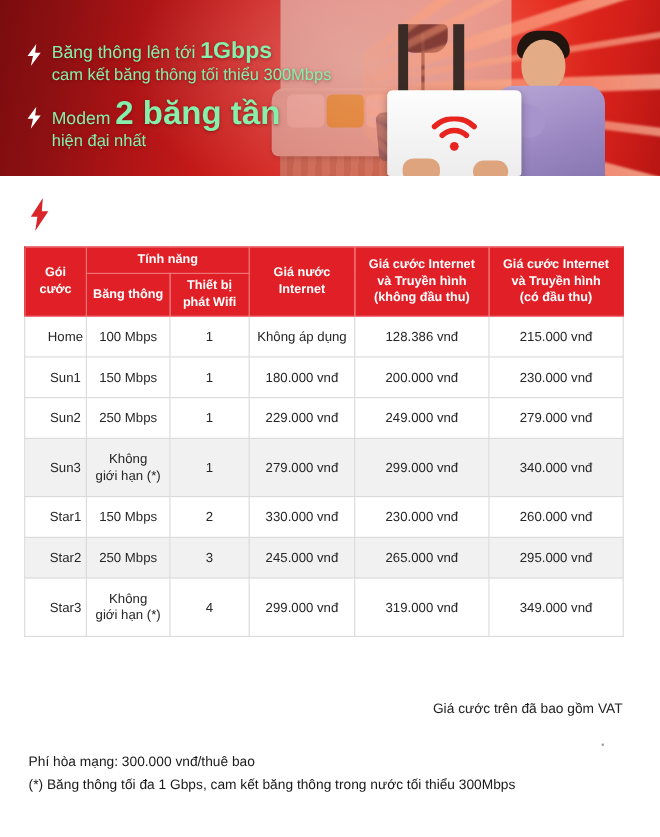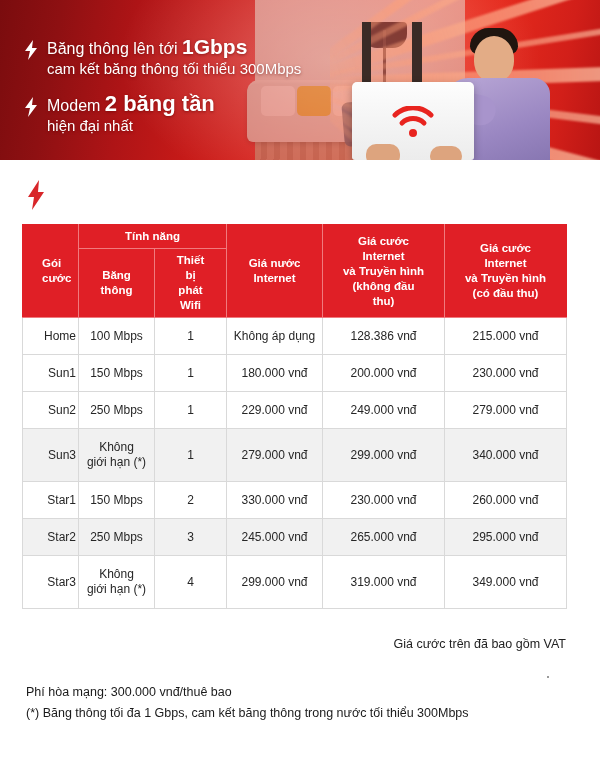--- a/index.html
+++ b/index.html
@@ -96,49 +96,49 @@
   .p-hair { position:absolute; left:30px; top:2px; width:48px; height:26px; background:#20150f; border-radius:24px 24px 10px 10px; }
   .p-body { position:absolute; left:6px; top:52px; width:104px; height:86px; background:linear-gradient(160deg,#b9a7d6 0%,#9a87c2 60%,#8675b0 100%); border-radius:22px 16px 0 0; }
   .p-arm  { position:absolute; left:-6px; top:66px; width:62px; height:30px; background:#a894cc; border-radius:16px; transform:rotate(12deg); }
   .p-hand { position:absolute; left:-18px; top:68px; width:26px; height:22px; background:#e3ac86; border-radius:50%; }
   .hand-l { position:absolute; left:366px; top:144px; width:34px; height:22px; background:#dda47e; border-radius:10px; z-index:5;}
   .hand-r { position:absolute; left:430px; top:146px; width:32px; height:20px; background:#dda47e; border-radius:10px; z-index:5;}
 
   .banner-text { position:absolute; left:24px; top:36px; z-index:6; }
   .bline { display:flex; align-items:flex-start; margin-bottom:14px; }
   .bolt-sm { width:14px; min-width:14px; margin-top:4px; margin-right:9px; }
-  .btxt { color:#ffffff; text-shadow:0 1px 3px rgba(90,0,0,.55); }
+  .btxt { color:#86efac; text-shadow:0 1px 3px rgba(90,0,0,.55); }
   .btxt .l1 { font-size:16px; line-height:21px; white-space:nowrap; }
   .btxt .l1 b { font-size:21px; font-weight:bold; }
   .btxt .l2 { font-size:15px; line-height:20px; white-space:nowrap; }
-  .btxt .l1.big b { font-size:22px;text-align:right; }
+  .btxt .l1.big b { font-size:30px;text-align:right; }
 
   
   .title-row { position:absolute; left:26px; top:180px; display:flex; align-items:center; }
   .bolt-big { width:20px; height:30px; margin-right:10px; }
   .title-txt { font-size:27px; font-weight:bold; color:#cf2026; letter-spacing:0.5px;
                font-family:"DejaVu Sans","Liberation Sans",sans-serif; }
 
   
   .pricing { position:absolute; left:22px; top:224px; width:544px;
              border-collapse:collapse; table-layout:fixed; }
   .pricing th, .pricing td { border:1px solid #d9d9d9; }
   .pricing thead th {
     background:#e01f26; color:#ffffff; border-color:#f07a7e;
     font-size:11.5px; font-weight:bold; line-height:15px; text-align:center;
-    padding:4px 19px; vertical-align:middle;margin-top:11px;
+    padding:4px 4px; vertical-align:middle;margin-top:11px;
   }
   .pricing thead tr:first-child th { border-top-color:#e01f26; }
   .pricing thead th.edge-l { border-left-color:#e01f26; }
   .pricing thead th.edge-r { border-right-color:#e01f26; }
   .pricing tbody td {
     font-size:12px; color:#262626; text-align:center;
     padding:6px 2px; height:37px; line-height:15px; background:#ffffff;
   }
-  .pricing tbody td.pkg { text-align:right; padding-left:20px; }
+  .pricing tbody td.pkg { text-align:center; padding-left:20px; }
   .pricing tbody tr.alt td { background:#f1f1f1; }
   .pricing tbody tr.tall td { height:53px; }
   .two-line { display:block; line-height:15px; }
 
   .vat-note { position:absolute; right:34px; top:637px; font-size:12.5px; color:#222; }
   .notes { position:absolute; left:26px; top:682px; font-size:12.5px; color:#1a1a1a; line-height:21px; }
   .speck { position:absolute; left:547px; top:676px; width:2px; height:2px; background:#9a9a9a; }
 </style>
 </head>
 <body>

